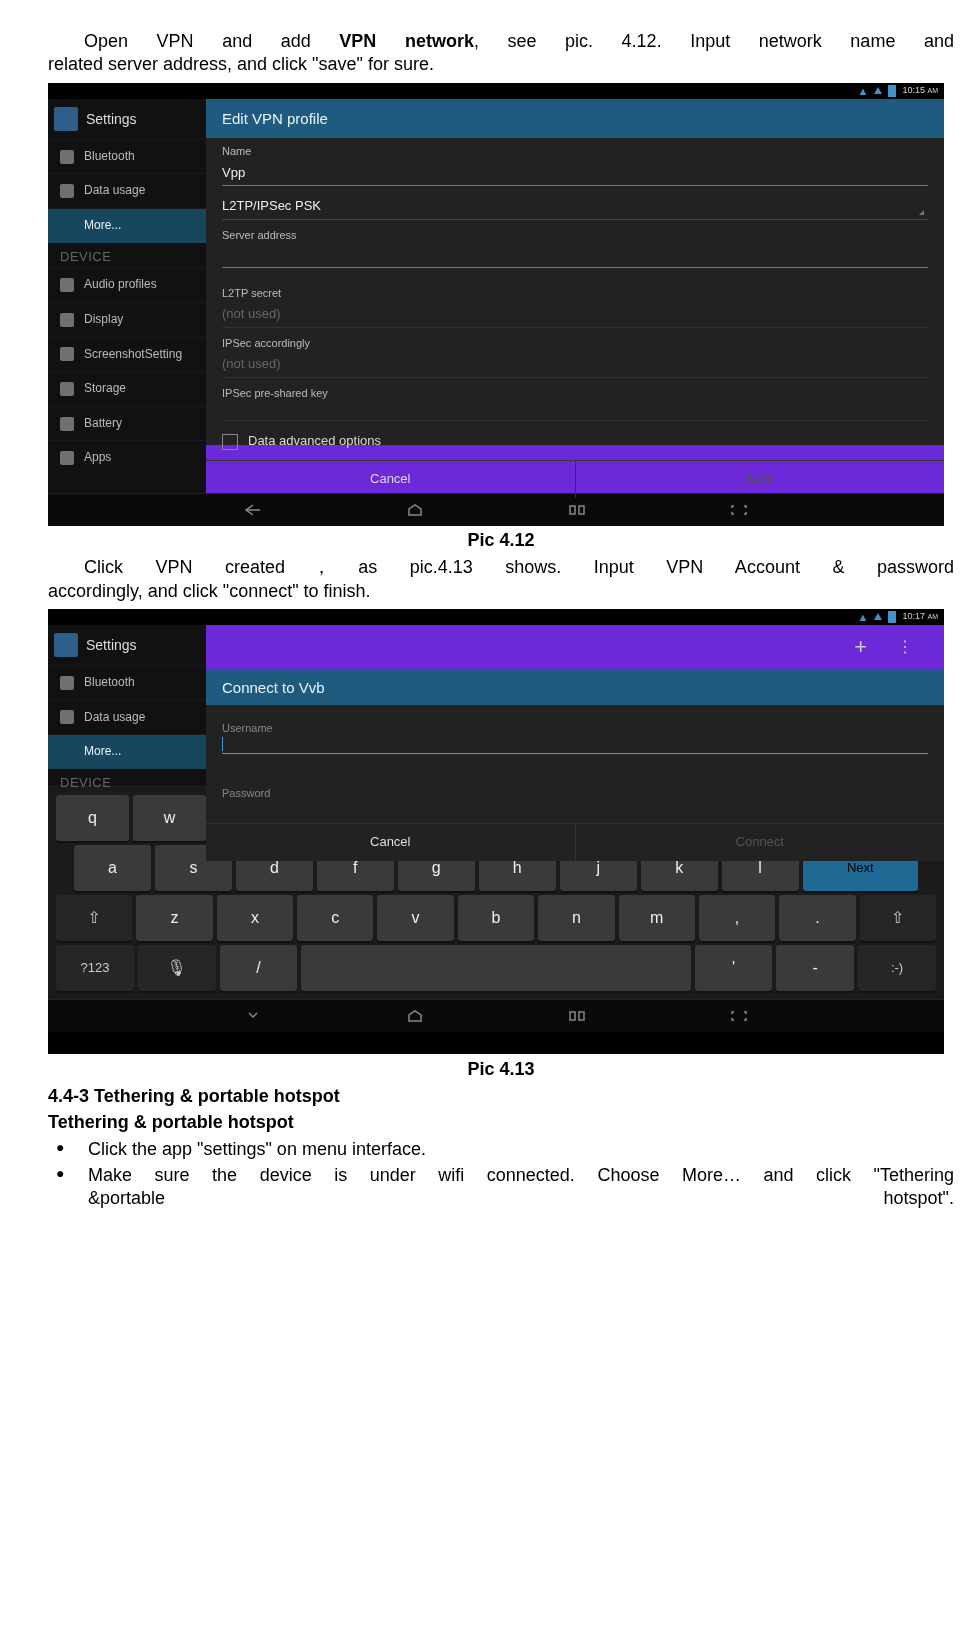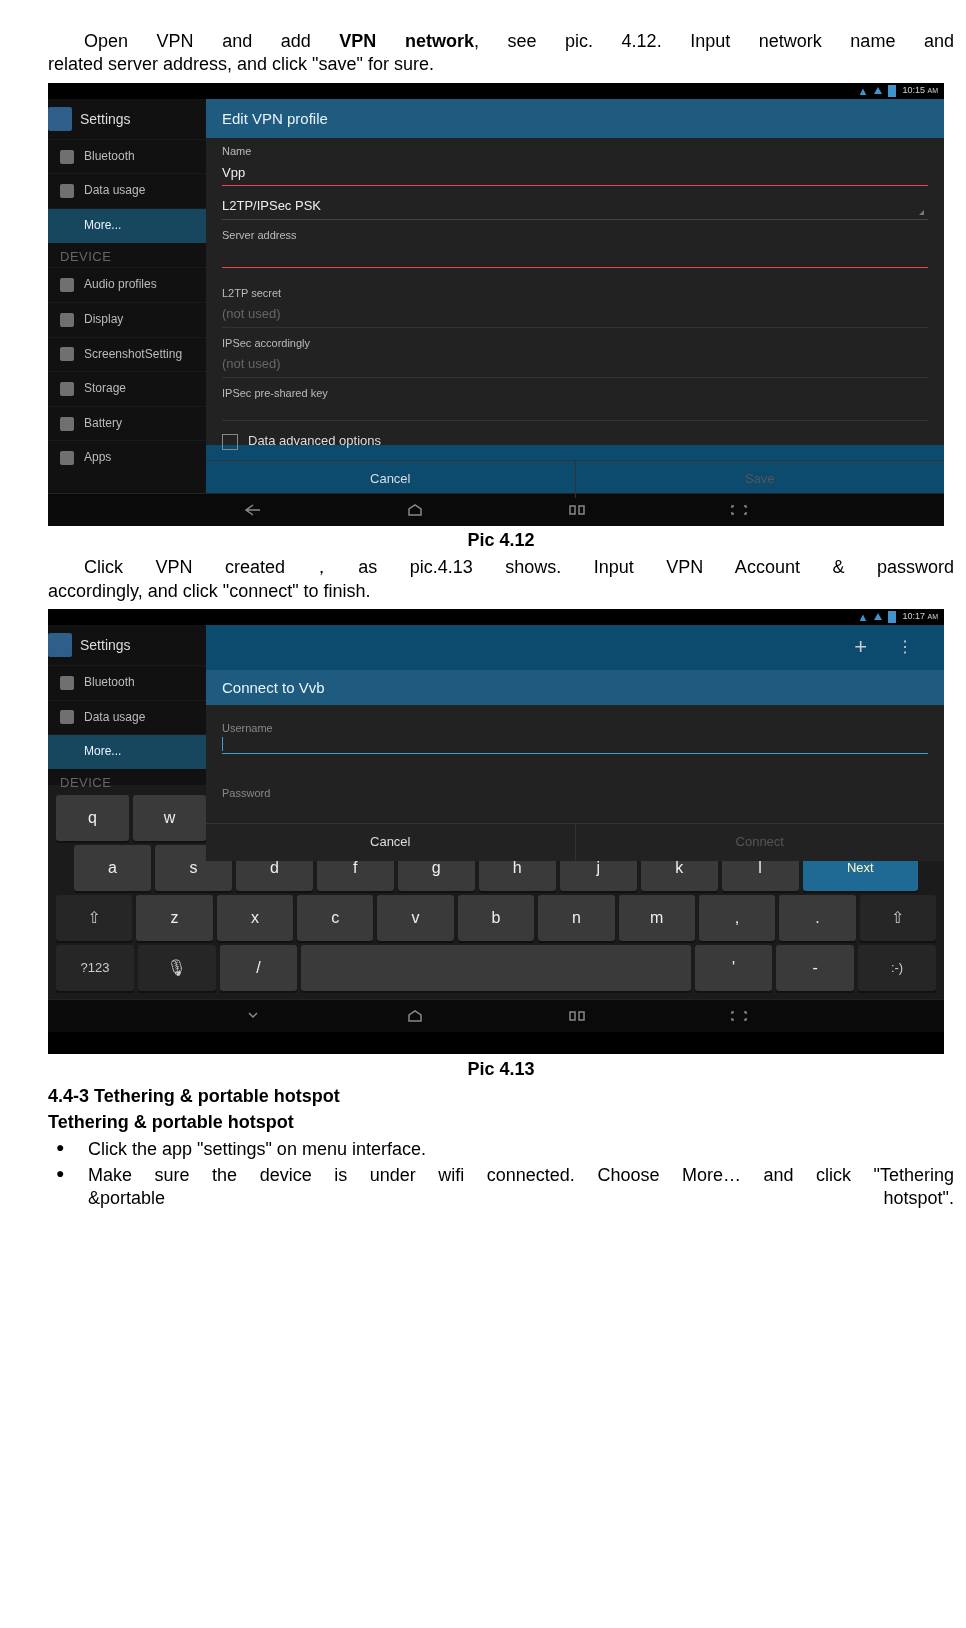--- a/index.html
+++ b/index.html
@@ -21,27 +21,27 @@
   ul.bullets li{position:relative;padding-left:40px;margin:2px 0;}
   ul.bullets li::before{content:"\25CF";position:absolute;left:8px;top:0;font-size:14px;}
   
   .shot{background:#000;margin:6px 10px 4px 0;position:relative;font-family:Arial,sans-serif;color:#bbb;font-size:12px;}
   .statusbar{height:16px;background:#000;display:flex;justify-content:flex-end;align-items:center;padding:0 6px;gap:6px;font-size:9px;color:#fff;}
   .statusbar span{opacity:.9;}
   .tri{width:0;height:0;border-left:4px solid transparent;border-right:4px solid transparent;border-bottom:7px solid #4aa3df;}
   .batt{width:6px;height:10px;background:#4aa3df;border:1px solid #4aa3df;position:relative;}
   .wifi{color:#4aa3df;font-size:11px;}
   .sidebar{width:158px;background:#111;}
-  .sb-head{display:flex;align-items:center;gap:8px;padding:8px 0;color:#ddd;font-size:14px;}
+  .sb-head{display:flex;align-items:center;gap:8px;padding:8px 6px;color:#ddd;font-size:14px;}
   .sb-icon{width:24px;height:24px;background:#2e5e8a;display:inline-block;border-radius:2px;}
   .sb-item{display:flex;align-items:center;gap:10px;padding:9px 12px;color:#bbb;font-size:12px;border-top:1px solid #1a1a1a;}
   .sb-item.sel{background:#16475f;color:#e8f4fb;}
   .sb-cat{padding:6px 12px 2px;color:#666;font-size:13px;letter-spacing:.5px;}
   .ico{width:14px;height:14px;display:inline-block;background:#888;opacity:.8;border-radius:2px;}
-  .mainpane{flex:1;background:#0c4a6e;position:relative;}
+  .mainpane{flex:1;background:#6d28d9;position:relative;}
   .topbar{display:flex;align-items:center;justify-content:flex-end;gap:30px;padding:8px 30px;color:#ccc;font-size:22px;}
   .plus{color:#ccc;font-weight:300;}
   .dots{color:#ccc;letter-spacing:1px;font-size:16px;}
   .dialog{position:absolute;left:0;top:0;width:calc(100% - 160px);background:#222;}
   .dlg-head{background:#1f5b7e;color:#e8f4fb;padding:10px 16px;font-size:15px;}
   .fld{padding:6px 16px 2px;}
   .fld-lab{color:#bbb;font-size:11px;margin-bottom:2px;}
   .fld-val{color:#eee;font-size:13px;border-bottom:1px solid #ef4444;padding:4px 0;}
   .fld-sel{position:relative;}
   .fld-sel::after{content:"";position:absolute;right:4px;bottom:4px;width:0;height:0;border-left:5px solid transparent;border-bottom:5px solid #777;}
@@ -60,21 +60,21 @@
   .dlg2-head{background:#1f5b7e;color:#e8f4fb;padding:8px 16px;font-size:15px;}
   .fld2{padding:16px 16px;}
   .fld2 .lab{color:#888;font-size:11px;}
   .fld2 .inp{border-bottom:1px solid #3aa0d8;height:18px;position:relative;}
   .fld2 .cursor{position:absolute;left:0;top:2px;width:1px;height:14px;background:#3aa0d8;}
   .kb{background:#1b1b1b;padding:6px 4px 4px;}
   .kb-row{display:flex;gap:4px;margin:4px 0;padding:0 4px;}
   .key{flex:1;background:#3a3a3a;color:#eee;border-radius:3px;height:46px;display:flex;align-items:center;justify-content:center;font-size:16px;box-shadow:0 2px 0 #111;}
   .key.wide15{flex:1.5;}
   .key.dark{background:#262626;color:#ccc;}
-  .key.blue{background:#1f6a95;color:#fef9c3;}
+  .key.blue{background:#1f6a95;color:#000000;}
   .key.small{font-size:13px;}
   .shot1{height:442px;}
   .shot1 .dialog{height:calc(100% - 48px);}
   .shot1 .frame{height:calc(100% - 48px);display:flex;}
   .shot2{height:445px;}
 </style>
 </head>
 <body>
 
 <p class="indent justify" style="margin:0 0 0 0;">

